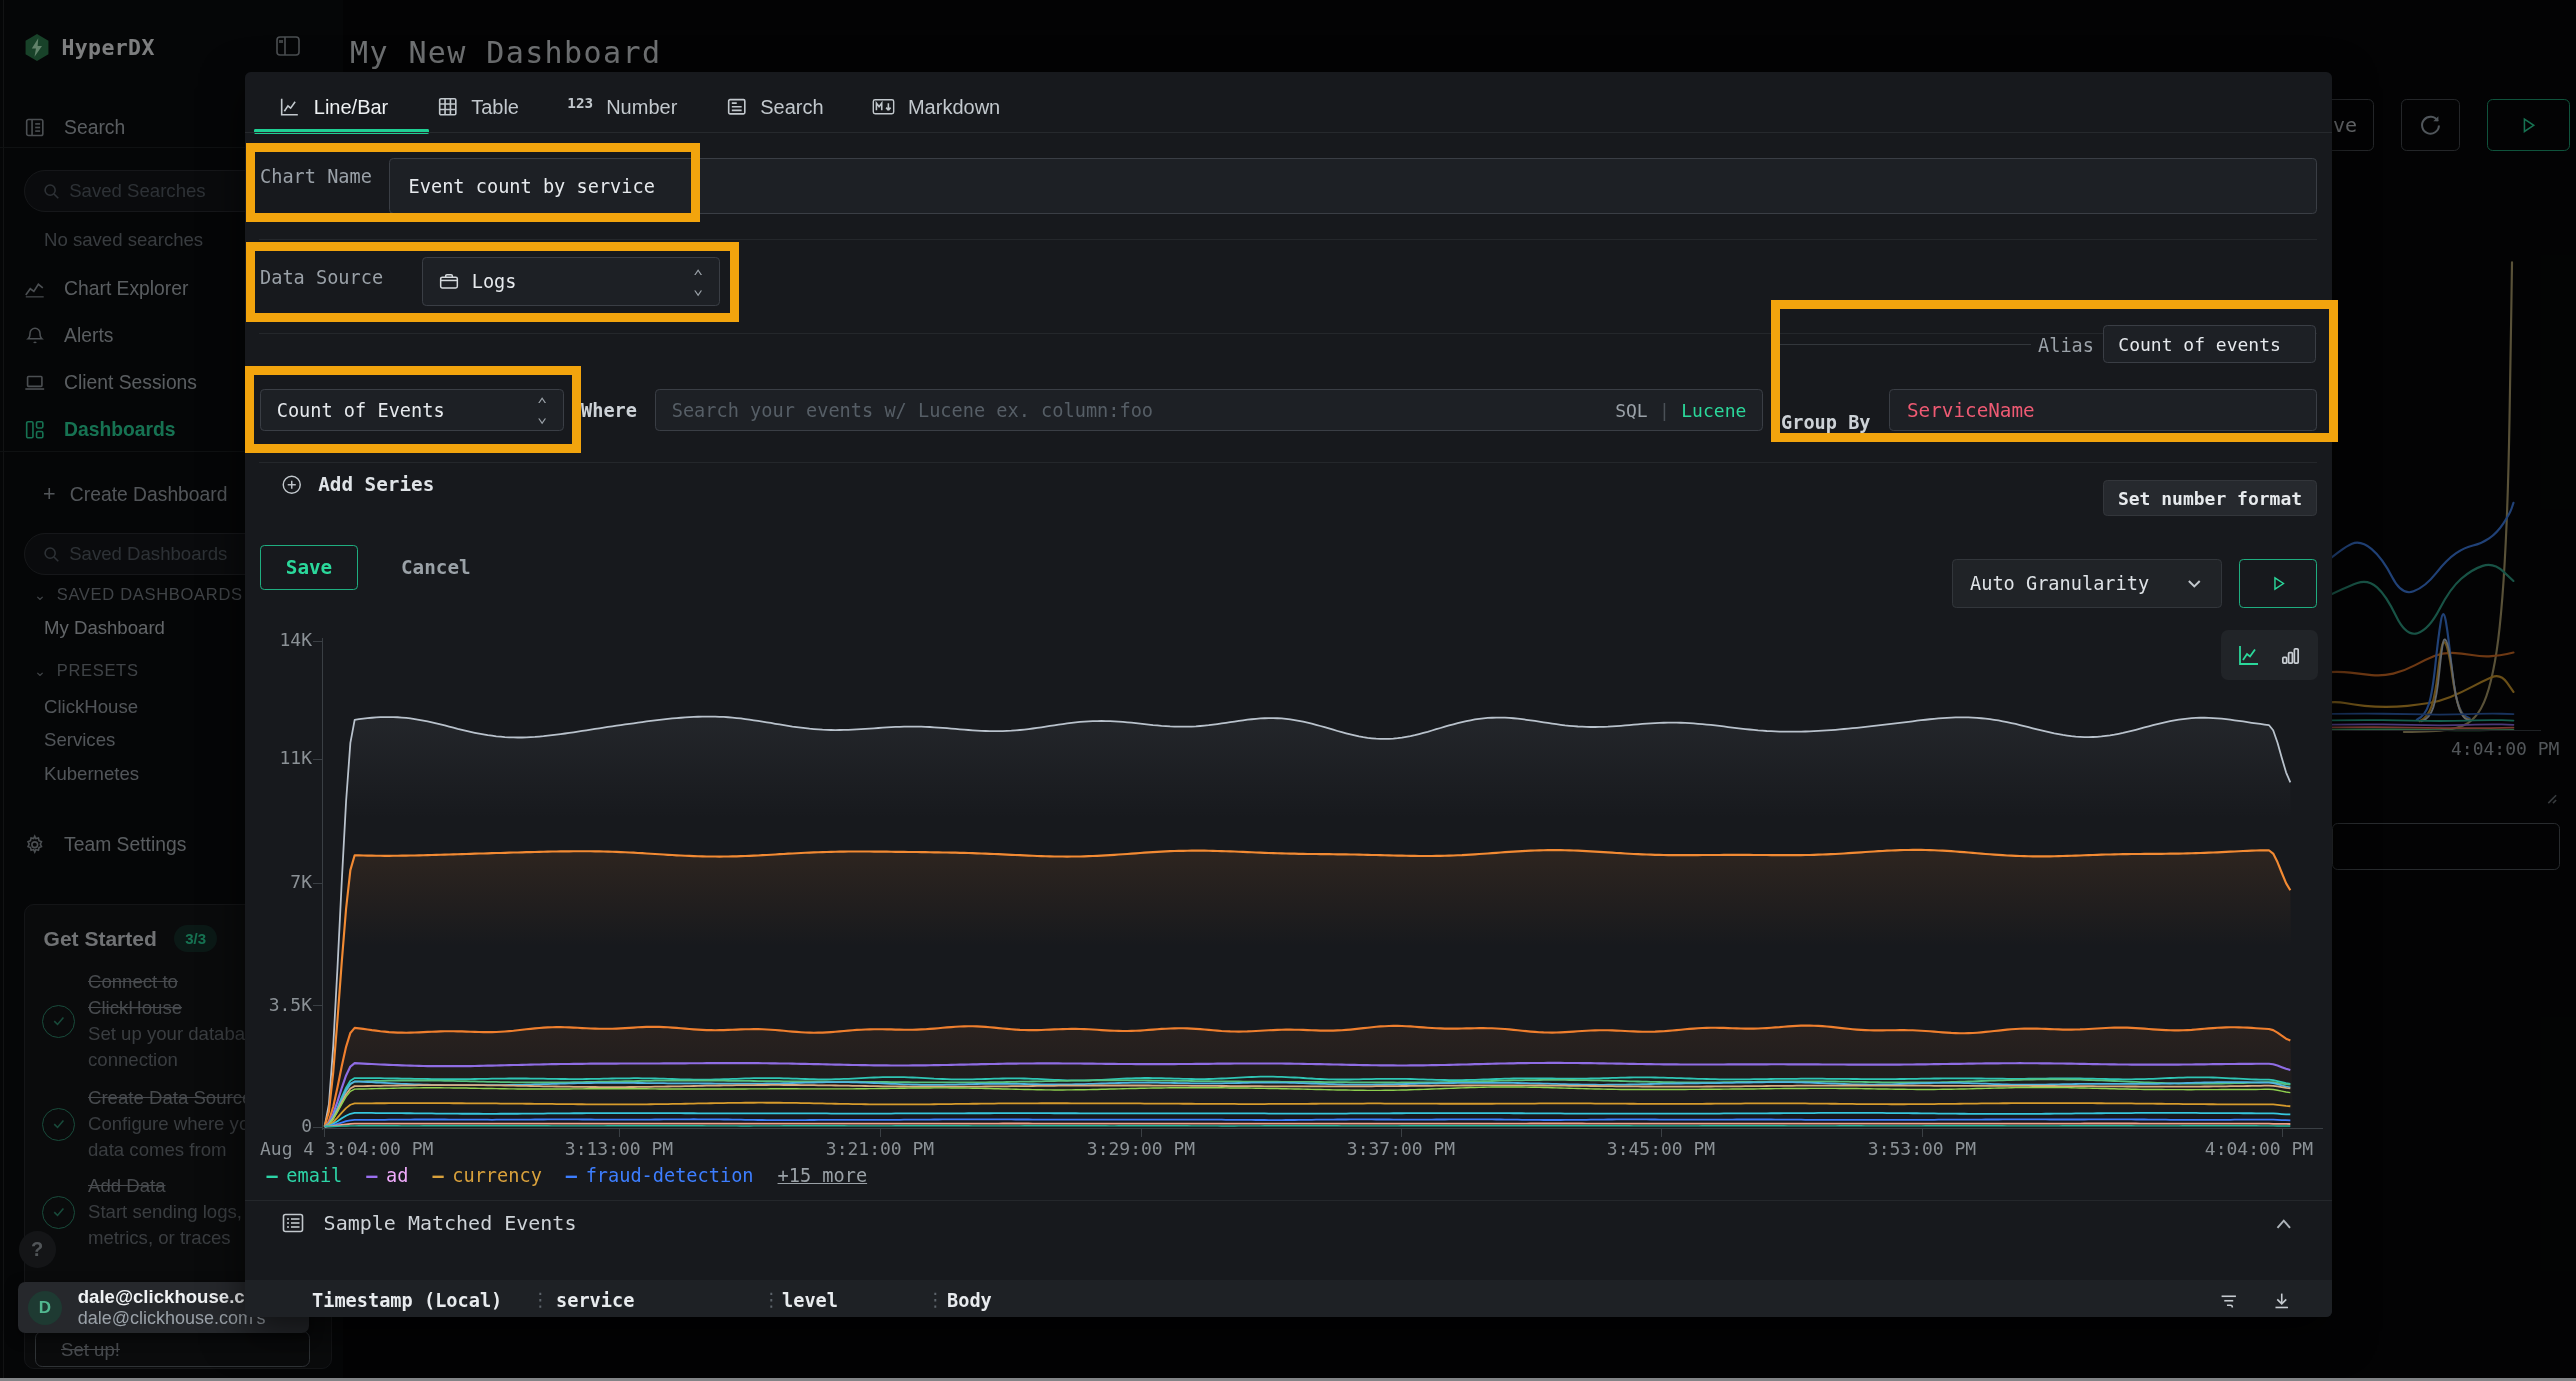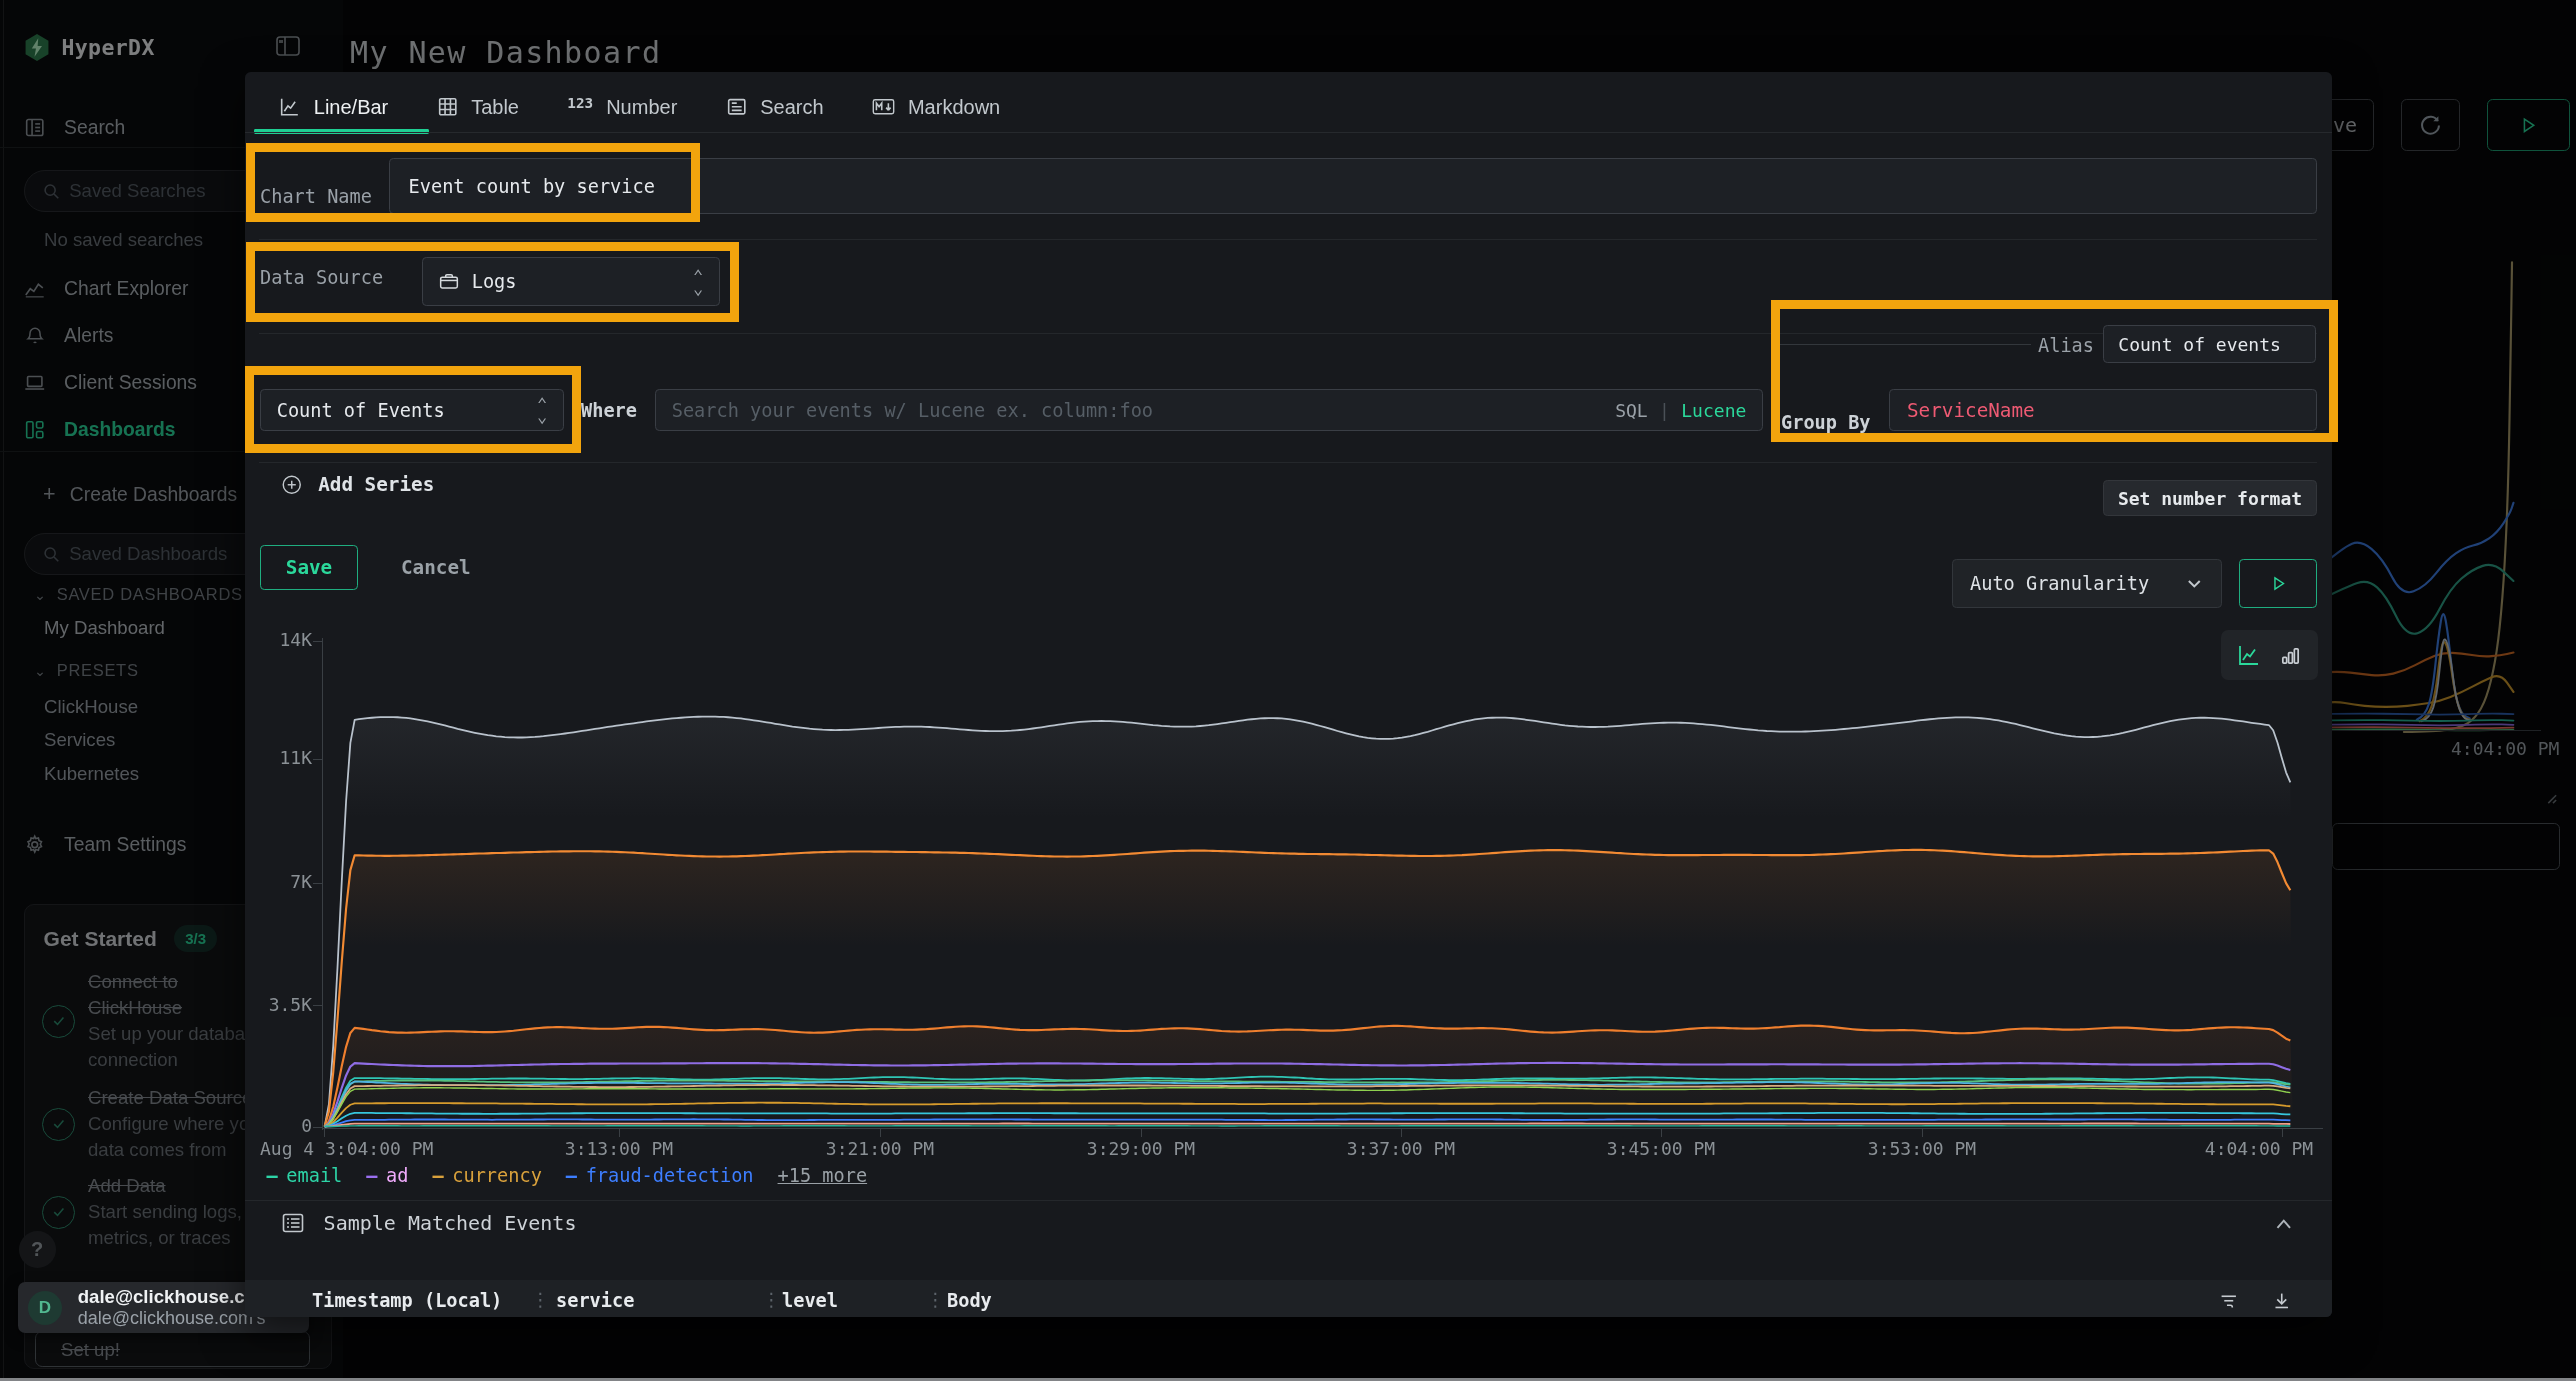--- a/index.html
+++ b/index.html
@@ -202,21 +202,21 @@
           <rect x="14" y="14" width="7" height="7" rx="1.5"></rect>
         </svg>
     </span>
     <span>Dashboards</span>
   </div>
 
   <div class="side-divider abs" style="top:451px;"></div>
 
   <div class="side-item abs" style="left:43px; top:482px; color:#9aa1a8; gap:14.3px;">
     <span style="font-size:21.5px;">+</span>
-    <span>Create Dashboards</span>
+    <span>Create Dashboard</span>
   </div>
 
   <div class="pill abs" style="top:533px;">
     <span>
       <svg width="18.6" height="18.6" viewBox="0 0 24 24" fill="none" stroke="currentColor" stroke-width="2">
           <circle cx="10.5" cy="10.5" r="6.5"></circle>
           <line x1="15.5" y1="15.5" x2="21" y2="21"></line>
         </svg>
     </span>
     <span>Saved Dashboards</span>
@@ -406,21 +406,21 @@
               <path d="M18.5 8 v8 m0 0 l-2.5-3 m2.5 3 l2.5-3" stroke-width="1.8"></path>
             </svg>
         </span>
         <span>Markdown</span>
       </div>
     </div>
     <div id="tab-underline"></div>
     <div id="tabbar-border"></div>
   </div>
 
-  <div class="m field-label mono" style="left:15px; top:114px;">Chart Name</div>
+  <div class="m field-label mono" style="left:15px; top:94px;">Chart Name</div>
   <div class="m inp mono" style="left:144px; top:86px; width:1928px; height:56px; padding:0 18.6px;">
     <span>Event count by service</span>
   </div>
 
   <div class="m mdivider" style="top:167px;"></div>
 
   <div class="m field-label mono" style="left:15px; top:195px;">Data Source</div>
   <div class="m inp mono" style="left:177px; top:185px; width:298px; height:49px; padding:0 15.7px; justify-content:space-between;">
     <span style="display:flex; align-items:center; gap:13px;">
       <span style="display:flex; color:#d6dade;">

